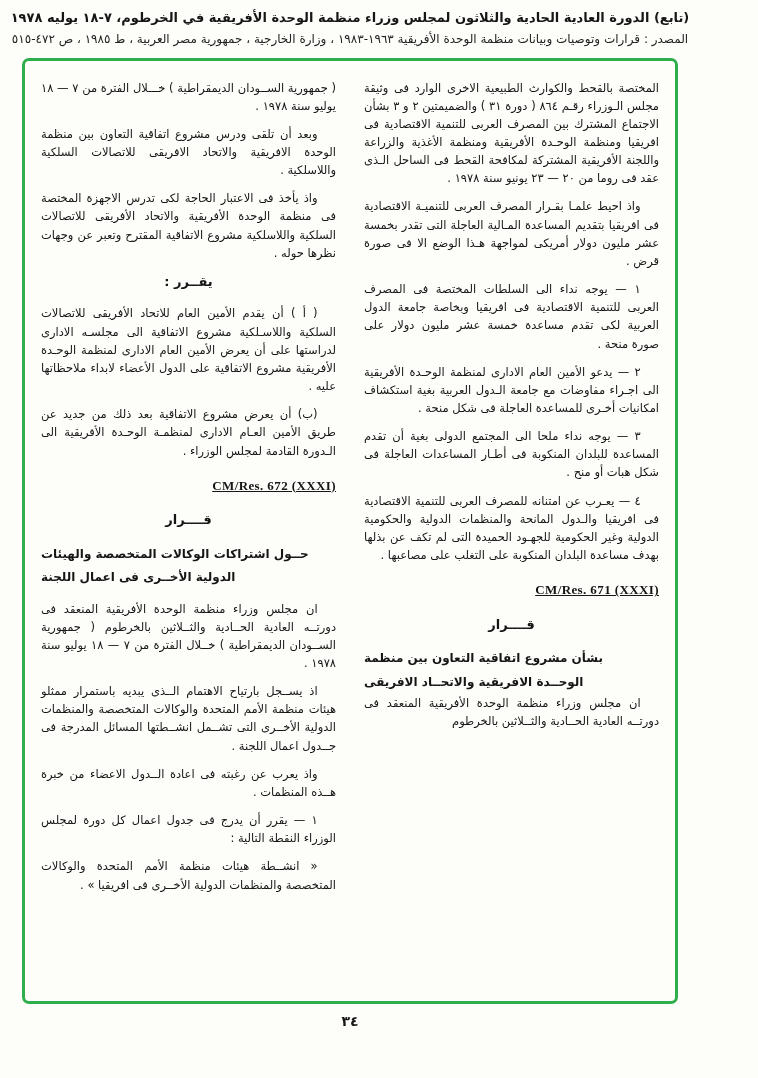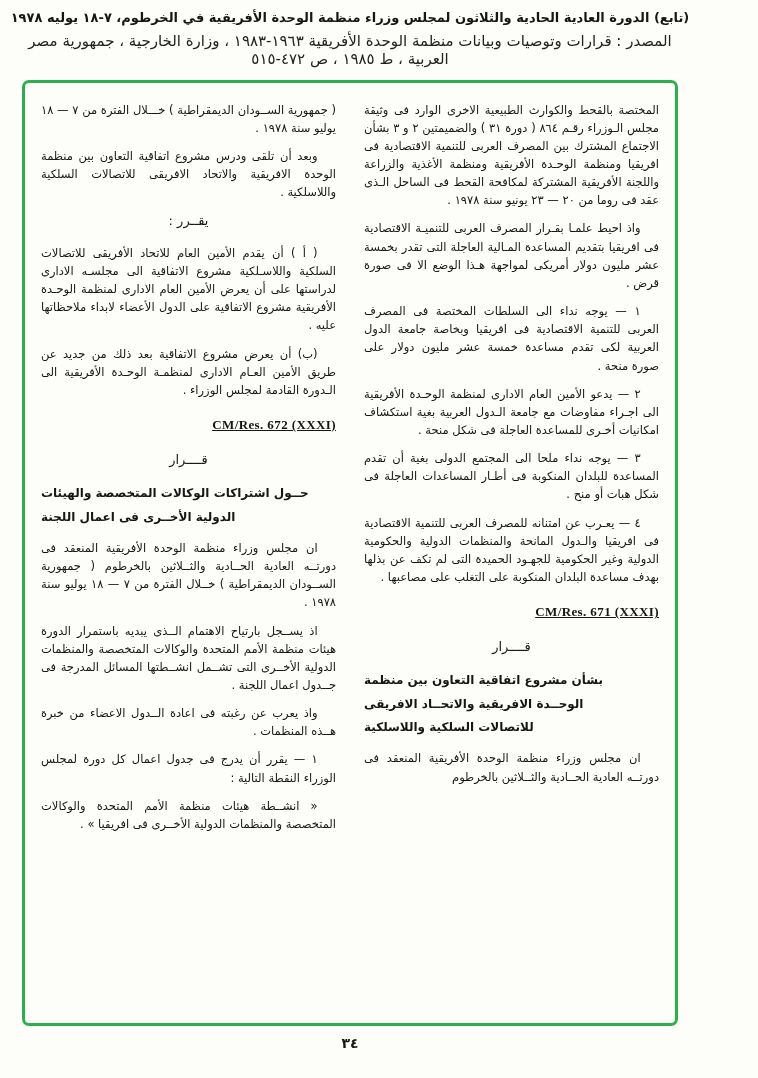--- a/index.html
+++ b/index.html
@@ -9,21 +9,21 @@
     font-family:"DejaVu Sans", sans-serif;
     color:#161616;
     position:relative;
     margin:0 auto;
     background:#fdfdfa;
   }
   .page { width:700px; height:1078px; padding:8px 10px 0; overflow:hidden; }
 
   .doc-header { direction:rtl; text-align:center; }
   .doc-header .line1 { font-size:13px; font-weight:bold; line-height:1.5; }
-  .doc-header .line2 { font-size:15px; margin-top:4px; color:#222; }
+  .doc-header .line2 { font-size:12px; margin-top:4px; color:#222; }
 
   .frame {
     margin:12px 12px 0;
     border:3px solid #2fae4e;
     border-radius:7px;
     padding:18px 16px 14px;
     height:946px;
     overflow:hidden;
     background:#fdfdfa;
   }
@@ -33,21 +33,21 @@
   .para { margin-bottom:10px; text-indent:1.6em; }
   .para.no-indent { text-indent:0; }
   .resnum {
     direction:ltr; text-align:right;
     font-family:"Liberation Serif", serif;
     font-weight:bold; font-size:13px;
     letter-spacing:.4px;
     margin:16px 0 14px;
     text-decoration:underline;
   }
-  .heading { text-align:center; font-weight:normal; font-size:13px; margin:6px 0 12px; text-indent:0; }
+  .heading { text-align:center; font-weight:bold; font-size:13px; margin:6px 0 12px; text-indent:0; }
   .subheading { text-align:left; font-weight:bold; font-size:12px; line-height:1.95; text-indent:0; }
   .subheading.last { margin-bottom:10px; }
 
   .page-number { text-align:center; font-weight:bold; font-size:14px; margin-top:9px; direction:rtl; }
 </style>
 </head>
 <body>
 
 <div class="page">
 
@@ -63,36 +63,36 @@
         <p class="para no-indent">المختصة بالقحط والكوارث الطبيعية الاخرى الوارد فى وثيقة مجلس الـوزراء رقـم ٨٦٤ ( دورة ٣١ ) والضميمتين ٢ و ٣ بشأن الاجتماع المشترك بين المصرف العربى للتنمية الاقتصادية فى افريقيا ومنظمة الوحـدة الأفريقية ومنظمة الأغذية والزراعة واللجنة الأفريقية المشتركة لمكافحة القحط فى الساحل الـذى عقد فى روما من ٢٠ — ٢٣ يونيو سنة ١٩٧٨ .</p>
         <p class="para">واذ احيط علمـا بقـرار المصرف العربى للتنميـة الاقتصادية فى افريقيا بتقديم المساعدة المـالية العاجلة التى تقدر بخمسة عشر مليون دولار أمريكى لمواجهة هـذا الوضع الا فى صورة قرض .</p>
         <p class="para">١ — يوجه نداء الى السلطات المختصة فى المصرف العربى للتنمية الاقتصادية فى افريقيا وبخاصة جامعة الدول العربية لكى تقدم مساعدة خمسة عشر مليون دولار على صورة منحة .</p>
         <p class="para">٢ — يدعو الأمين العام الادارى لمنظمة الوحـدة الأفريقية الى اجـراء مفاوضات مع جامعة الـدول العربية بغية استكشاف امكانيات أخـرى للمساعدة العاجلة فى شكل منحة .</p>
         <p class="para">٣ — يوجه نداء ملحا الى المجتمع الدولى بغية أن تقدم المساعدة للبلدان المنكوبة فى أطـار المساعدات العاجلة فى شكل هبات أو منح .</p>
         <p class="para">٤ — يعـرب عن امتنانه للمصرف العربى للتنمية الاقتصادية فى افريقيا والـدول المانحة والمنظمات الدولية والحكومية الدولية وغير الحكومية للجهـود الحميدة التى لم تكف عن بذلها بهدف مساعدة البلدان المنكوبة على التغلب على مصاعبها .</p>
         <div class="resnum">CM/Res. 671 (XXXI)</div>
         <div class="heading">قــــرار</div>
         <div class="subheading">بشأن مشروع اتفاقية التعاون بين منظمة</div>
         <div class="subheading">الوحــدة الافريقية والاتحــاد الافريقى</div>
-        <div class="subheading last">للاتصالات السلكية واللاسلكية</div>
         <p class="para">ان مجلس وزراء منظمة الوحدة الأفريقية المنعقد فى دورتــه العادية الحــادية والثــلاثين بالخرطوم</p>
       </div>
 
       <div class="col">
         <p class="para no-indent">( جمهورية الســودان الديمقراطية ) خـــلال الفترة من ٧ — ١٨ يوليو سنة ١٩٧٨ .</p>
         <p class="para">وبعد أن تلقى ودرس مشروع اتفاقية التعاون بين منظمة الوحدة الافريقية والاتحاد الافريقى للاتصالات السلكية واللاسلكية .</p>
+        <p class="para">واذ يأخذ فى الاعتبار الحاجة لكى تدرس الاجهزة المختصة فى منظمة الوحدة الأفريقية والاتحاد الأفريقى للاتصالات السلكية واللاسلكية مشروع الاتفاقية المقترح وتعبر عن وجهات نظرها حوله .</p>
         <div class="heading">يقــرر :</div>
         <p class="para">( أ ) أن يقدم الأمين العام للاتحاد الأفريقى للاتصالات السلكية واللاسـلكية مشروع الاتفاقية الى مجلسـه الادارى لدراستها على أن يعرض الأمين العام الادارى لمنظمة الوحـدة الأفريقية مشروع الاتفاقية على الدول الأعضاء لابداء ملاحظاتها عليه .</p>
         <p class="para">(ب) أن يعرض مشروع الاتفاقية بعد ذلك من جديد عن طريق الأمين العـام الادارى لمنظمـة الوحـدة الأفريقية الى الـدورة القادمة لمجلس الوزراء .</p>
         <div class="resnum">CM/Res. 672 (XXXI)</div>
         <div class="heading">قــــرار</div>
         <div class="subheading">حــول اشتراكات الوكالات المتخصصة والهيئات</div>
         <div class="subheading last">الدولية الأخــرى فى اعمال اللجنة</div>
         <p class="para">ان مجلس وزراء منظمة الوحدة الأفريقية المنعقد فى دورتــه العادية الحــادية والثــلاثين بالخرطوم ( جمهورية الســودان الديمقراطية ) خــلال الفترة من ٧ — ١٨ يوليو سنة ١٩٧٨ .</p>
-        <p class="para">اذ يســجل بارتياح الاهتمام الــذى يبديه باستمرار الدورة هيئات منظمة الأمم المتحدة والوكالات المتخصصة والمنظمات الدولية الأخــرى التى تشــمل انشــطتها المسائل المدرجة فى جــدول اعمال اللجنة .</p>
+        <p class="para">اذ يســجل بارتياح الاهتمام الــذى يبديه باستمرار ممثلو هيئات منظمة الأمم المتحدة والوكالات المتخصصة والمنظمات الدولية الأخــرى التى تشــمل انشــطتها المسائل المدرجة فى جــدول اعمال اللجنة .</p>
         <p class="para">واذ يعرب عن رغبته فى اعادة الــدول الاعضاء من خبرة هــذه المنظمات .</p>
         <p class="para">١ — يقرر أن يدرج فى جدول اعمال كل دورة لمجلس الوزراء النقطة التالية :</p>
         <p class="para">« انشــطة هيئات منظمة الأمم المتحدة والوكالات المتخصصة والمنظمات الدولية الأخــرى فى افريقيا » .</p>
       </div>
 
     </div>
   </div>
 
   <div class="page-number">٣٤</div>
 

